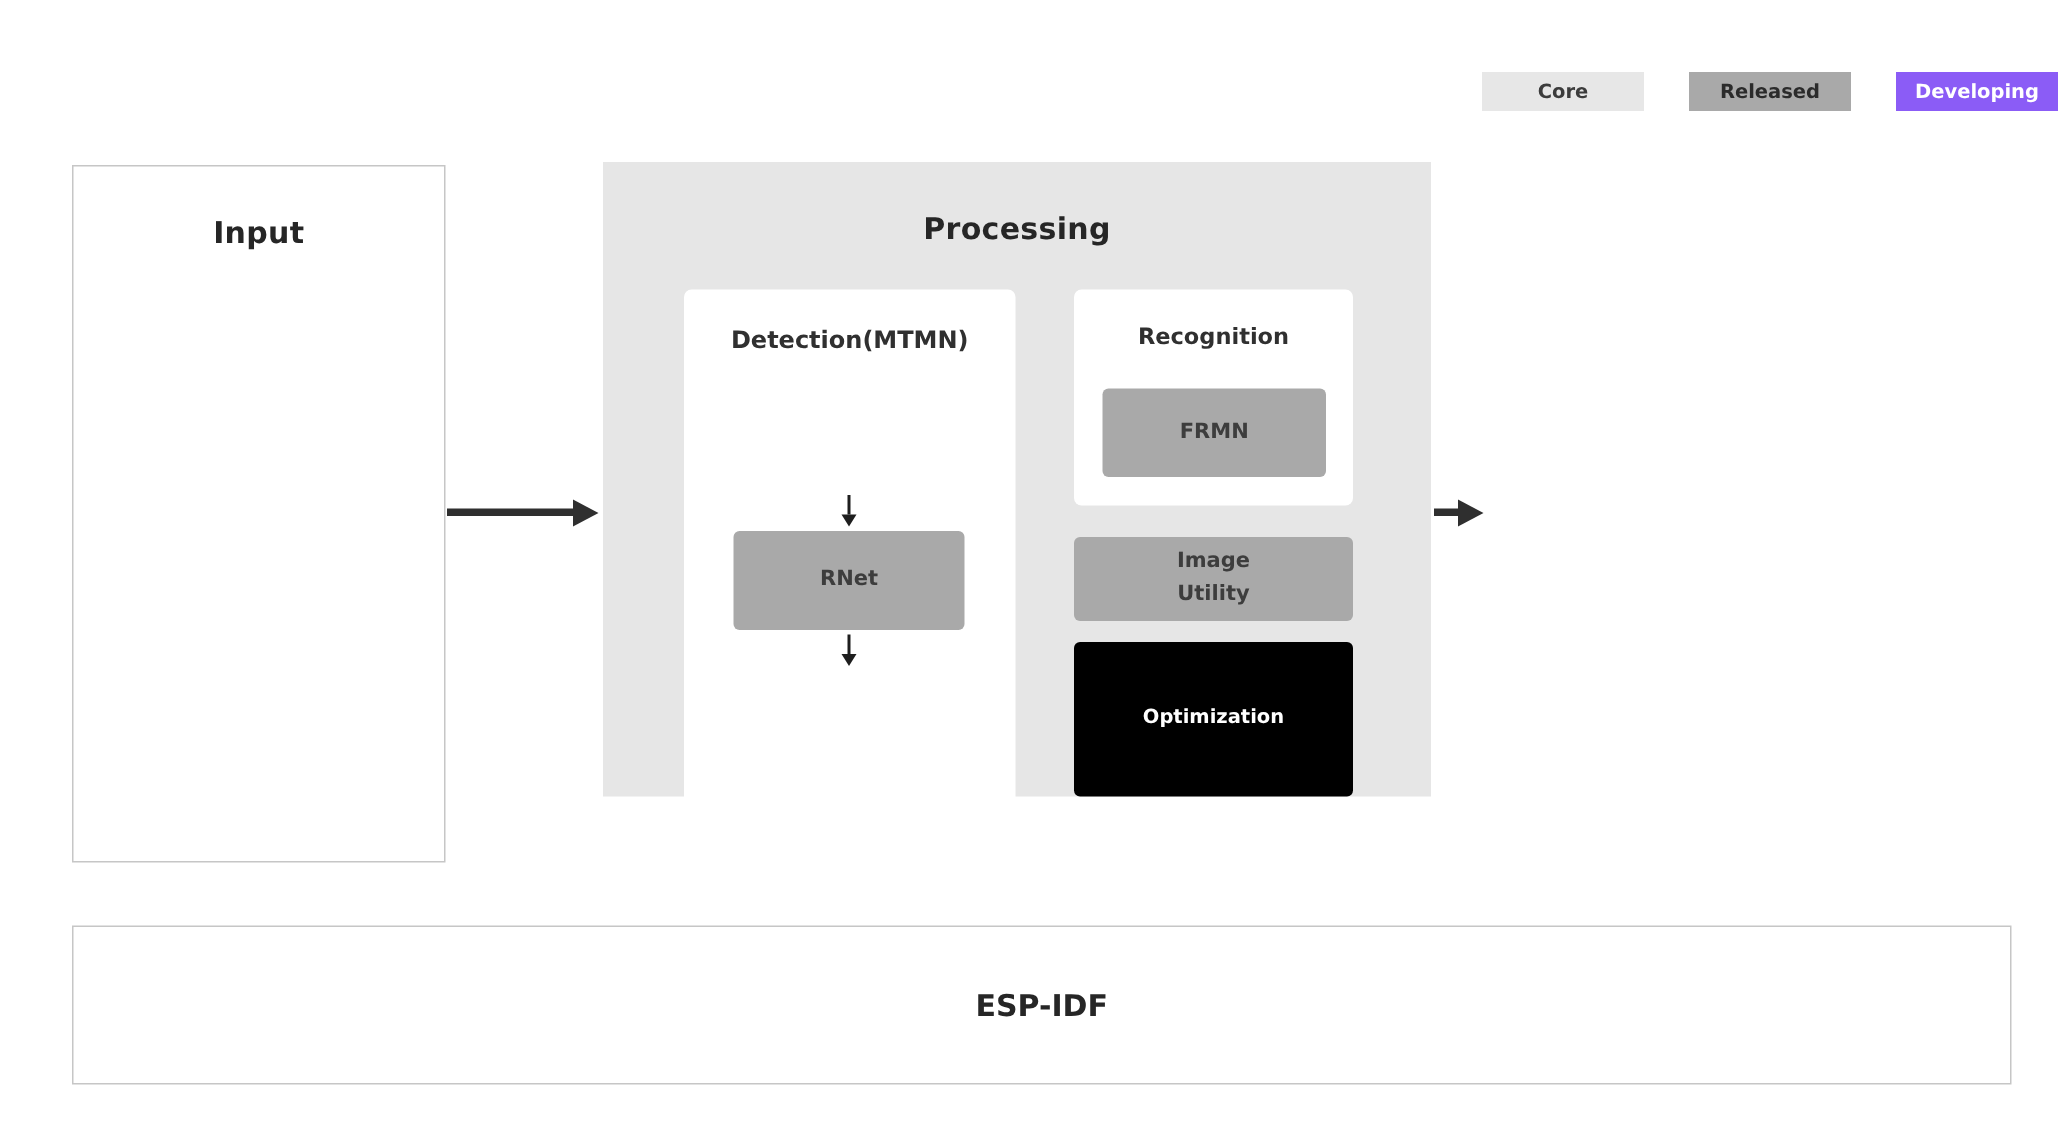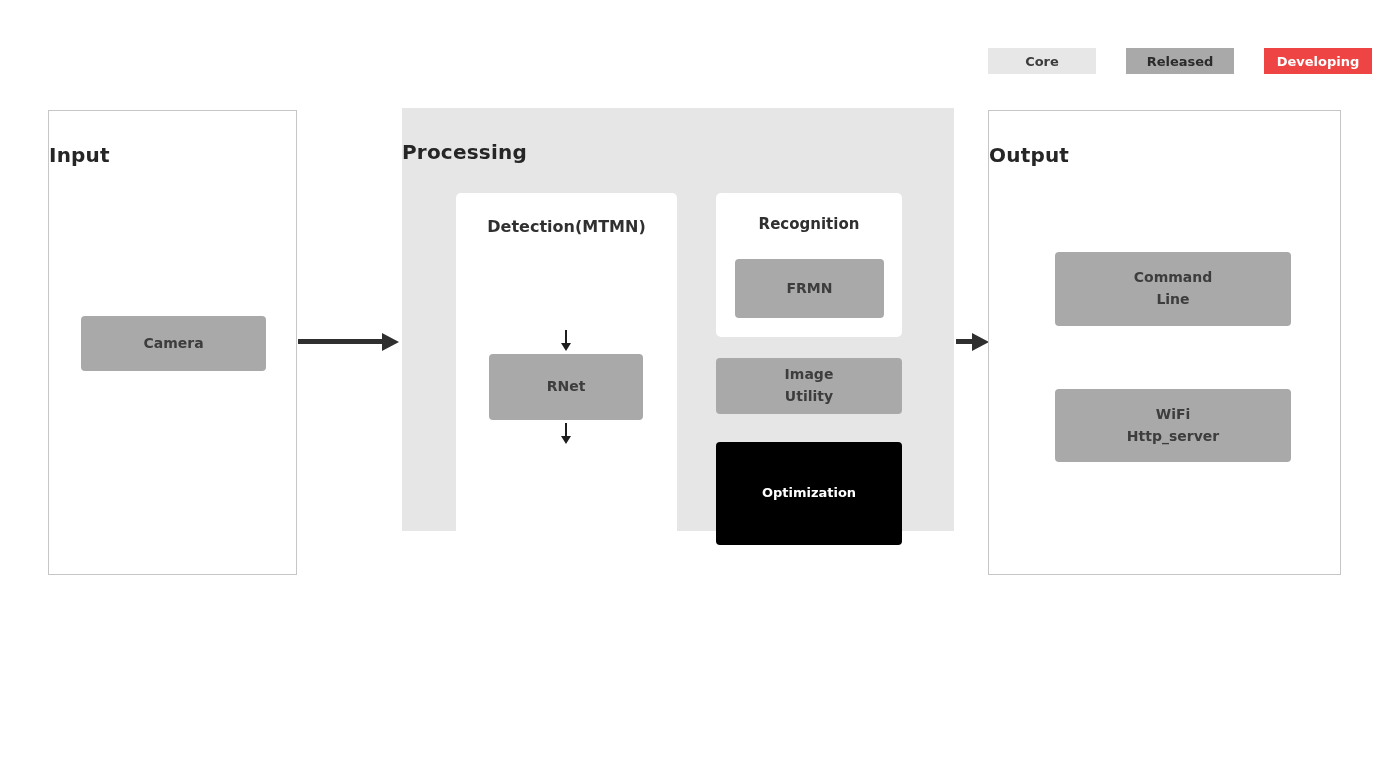--- a/index.html
+++ b/index.html
@@ -7,25 +7,25 @@
   body { font-family:"DejaVu Sans","Liberation Sans",sans-serif; }
 
   .canvas { position:relative; width:1373px; height:758px; background:#ffffff; overflow:hidden; }
 
   
   .legend { position:absolute; top:48px; left:988px; display:flex; gap:30px; }
   .legend-item { width:108px; height:26px; display:flex; align-items:center; justify-content:center;
                  font-weight:bold; font-size:13px; }
   .legend-core { background:#e7e7e7; color:#3c3c3c; }
   .legend-released { background:#a9a9a9; color:#2b2b2b; }
-  .legend-developing { background:#ef4444; color:#ffffff; }
+  .legend-developing { background:#8b5cf6; color:#ffffff; }
 
   
   .panel { position:absolute; background:#ffffff; border:1px solid #c6c6c6; }
-  .panel-title { position:absolute; left:0; width:100%; 
+  .panel-title { position:absolute; left:0; width:100%; text-align:center;
                  font-weight:bold; font-size:20px; color:#262626; letter-spacing:0.2px; }
 
   .processing-panel { position:absolute; background:#e6e6e6; border:none; }
 
   .subpanel { position:absolute; background:#ffffff; border-radius:5px; }
   .subpanel-title { position:absolute; left:0; width:100%; text-align:center;
                     font-weight:bold; color:#303030; }
 
   
   .node { position:absolute; border-radius:4px; display:flex; align-items:center; justify-content:center;
@@ -55,21 +55,20 @@
 <div class="canvas">
 
   <div class="legend">
     <div class="legend-item legend-core">Core</div>
     <div class="legend-item legend-released">Released</div>
     <div class="legend-item legend-developing">Developing</div>
   </div>
 
   <div class="panel" style="left:48px; top:110px; width:249px; height:465px;">
     <div class="panel-title" style="top:32px;">Input</div>
-    <div class="node released" style="left:32px; top:205px; width:185px; height:55px;">Camera</div>
   </div>
 
   <div class="harrow" style="left:298px; top:339px; width:84px;"></div>
 
   <div class="processing-panel" style="left:402px; top:108px; width:552px; height:423px;">
     <div class="panel-title" style="top:32px;">Processing</div>
 
     <div class="subpanel" style="left:54px; top:85px; width:221px; height:352px;">
       <div class="subpanel-title" style="top:24px; font-size:16px;text-align:center;">Detection(MTMN)</div>
       <div class="varrow" style="left:109px; top:137px; height:13px;"></div>
@@ -78,27 +77,23 @@
     </div>
 
     <div class="subpanel" style="left:314px; top:85px; width:186px; height:144px;">
       <div class="subpanel-title" style="top:22px; font-size:15px;">Recognition</div>
       <div class="node released" style="left:19px; top:66px; width:149px; height:59px;">FRMN</div>
     </div>
 
     <div class="node released" style="left:314px; top:250px; width:186px; height:56px;">Image
 Utility</div>
 
-    <div class="node developing" style="left:314px; top:334px; width:186px; height:103px;">Optimization</div>
+    <div class="node developing" style="left:314px; top:320px; width:186px; height:103px;">Optimization</div>
   </div>
 
   <div class="harrow" style="left:956px; top:339px; width:16px;"></div>
 
-  <div class="panel" style="left:988px; top:110px; width:353px; height:465px;">
-    <div class="panel-title" style="top:32px;">Output</div>
-    <div class="node released" style="left:66px; top:141px; width:236px; height:74px;">Command
-Line</div>
-    <div class="node released" style="left:66px; top:278px; width:236px; height:73px;">WiFi
-Http_server</div>
+
+  <div class="foundation" style="left:48px; top:617px; width:1293px; height:106px;">
+    <div class="foundation-title">ESP-IDF</div>
   </div>
-
 
 </div>
 
 </body></html>

